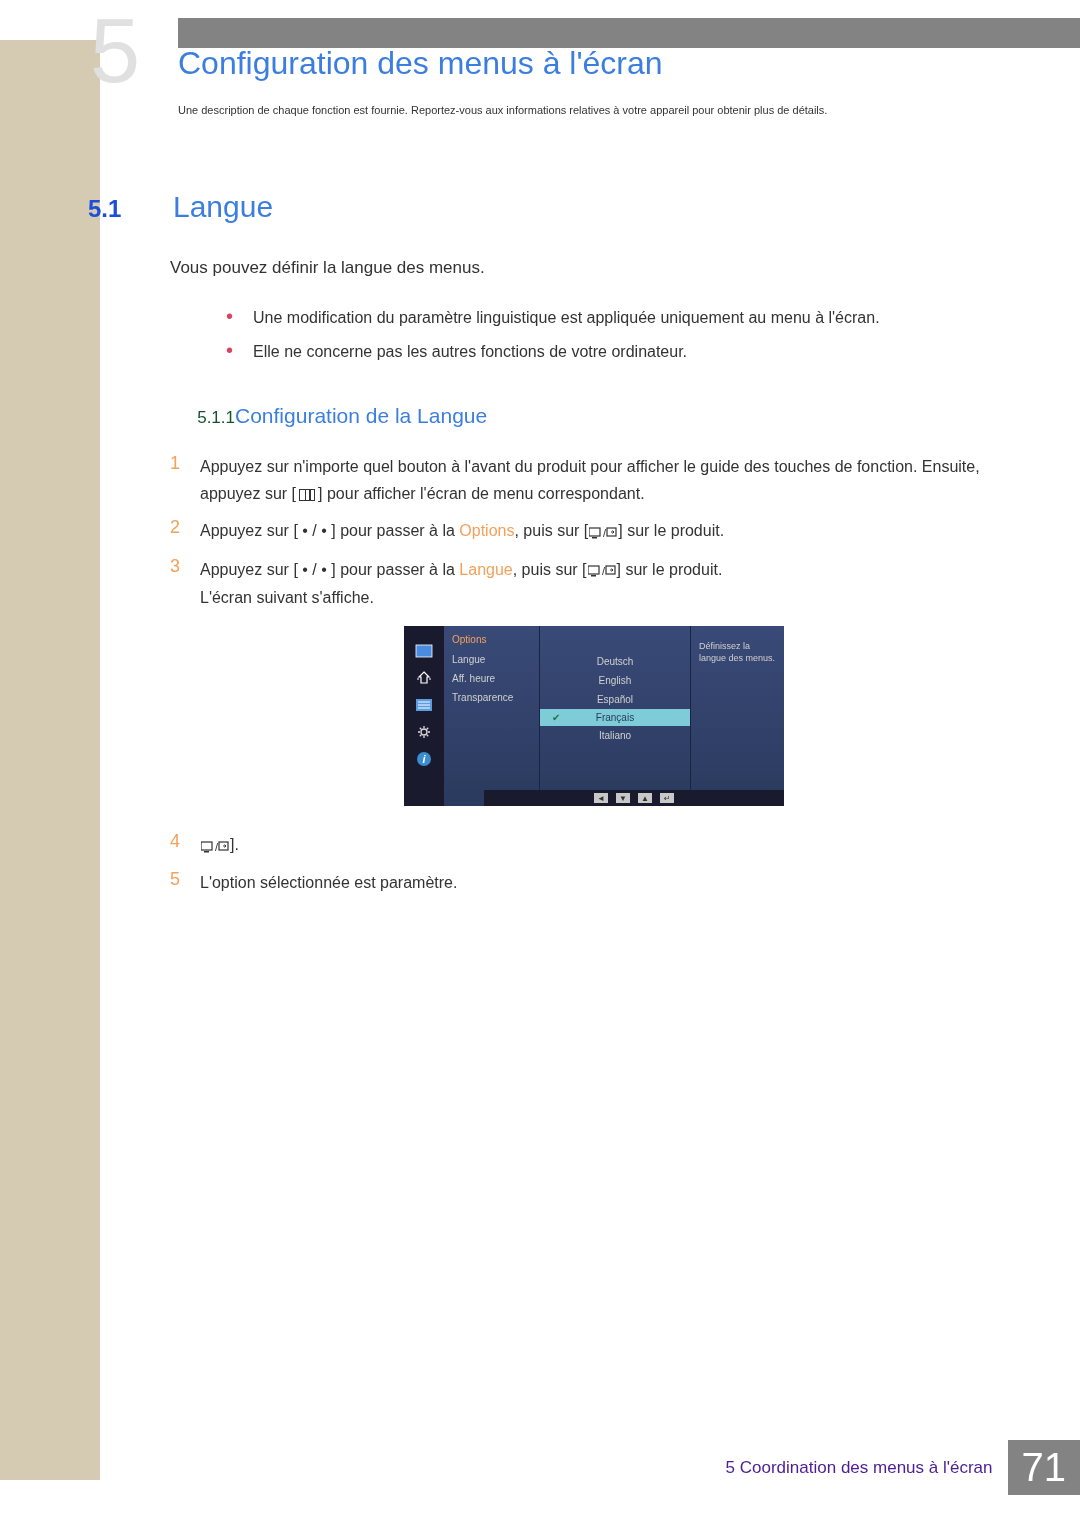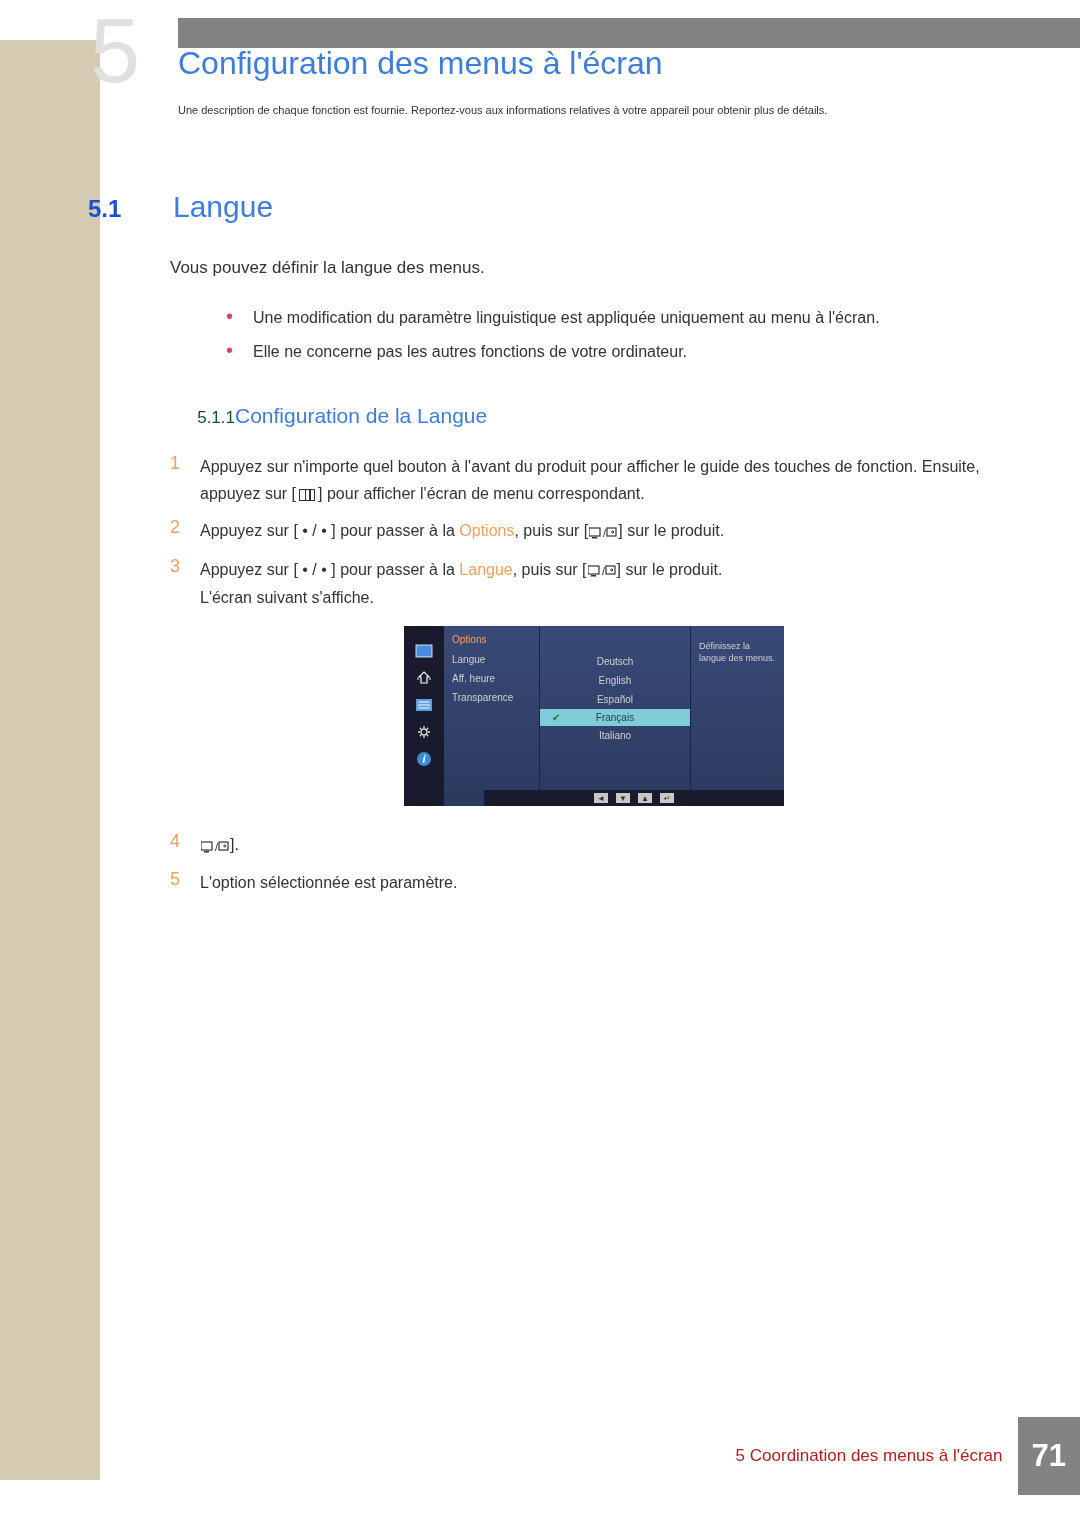--- a/index.html
+++ b/index.html
@@ -270,29 +270,29 @@
 
     .footer {
       position: absolute;
       bottom: 32px;
       right: 0;
       display: flex;
       align-items: center;
     }
     .footer-text {
       font-size: 17px;
-      color: #b91c1c;
+      color: #4c1d95;
       margin-right: 15px;
     }
     .footer-page {
       background: #838383;
       color: #fff;
-      font-size: 31px;
-      padding: 21px 14px;
-      font-weight: 700;
+      font-size: 40px;
+      padding: 5px 14px;
+      font-weight: 400;
     }
   </style>
 </head>
 <body>
 
 <div class="sidebar"></div>
 <div class="chapter-num">5</div>
 <div class="gray-bar"></div>
 
 <div class="content">

